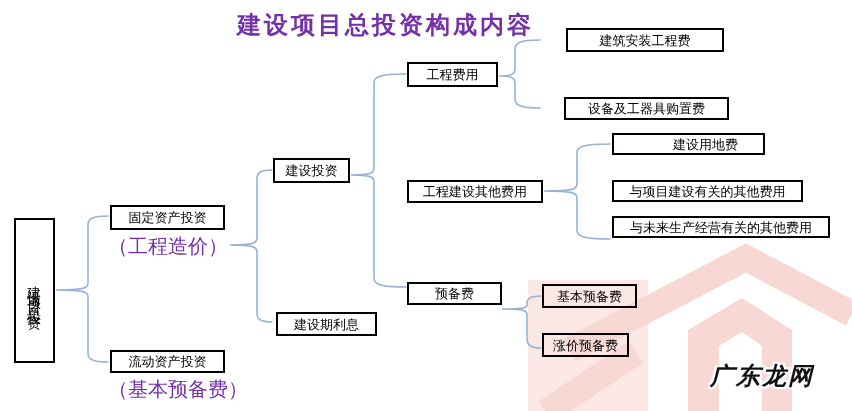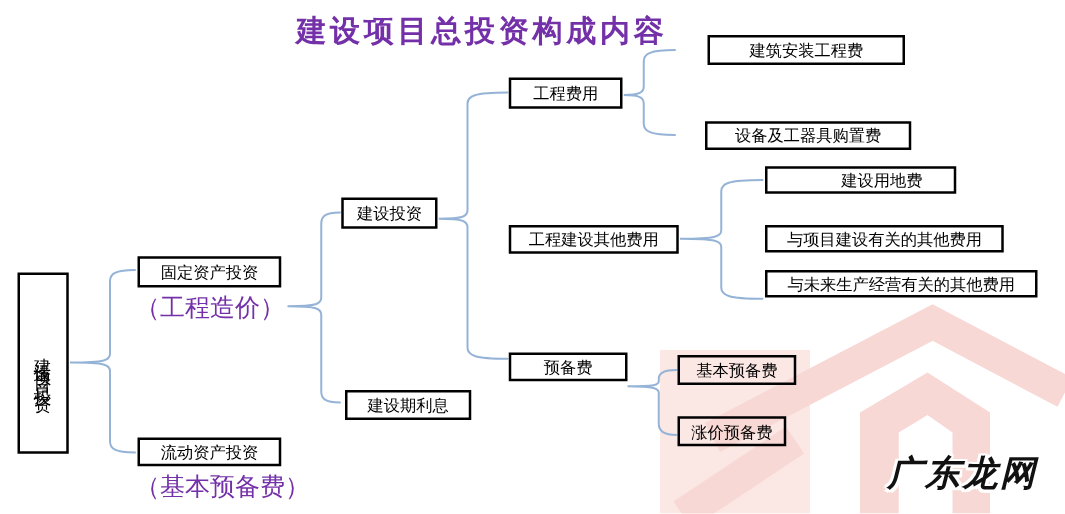--- a/index.html
+++ b/index.html
@@ -25,21 +25,21 @@
     width:120px;text-align:center;white-space:nowrap;
   }
   svg.layer{position:absolute;left:0;top:0;z-index:1;}
   svg.braces{z-index:2;}
   .brace{fill:none;stroke:var(--brace,#95B3D7);stroke-width:1.6;stroke-linecap:round;}
   .wm-band{fill:none;stroke:var(--wmpink,#f7d8d4);stroke-width:26;}
   .wm-fill{fill:var(--wmpink,#f7d8d4);stroke:none;}
   .wm-soft{fill:var(--wmsoft,#fbe7e4);stroke:none;}
   .wm-text{
     position:absolute;left:710px;top:360px;z-index:4;
-    font-size:28px;font-weight:bold;font-style:italic;color:#111;letter-spacing:2px;
+    font-size:24px;font-weight:bold;font-style:italic;color:#111;letter-spacing:2px;
     text-shadow:-2px -2px 0 #fff,2px -2px 0 #fff,-2px 2px 0 #fff,2px 2px 0 #fff,
                  0 -2px 0 #fff,0 2px 0 #fff,-2px 0 0 #fff,2px 0 0 #fff;
     white-space:nowrap;
   }
 </style>
 </head>
 <body>
 
 <div id="canvas">
 

